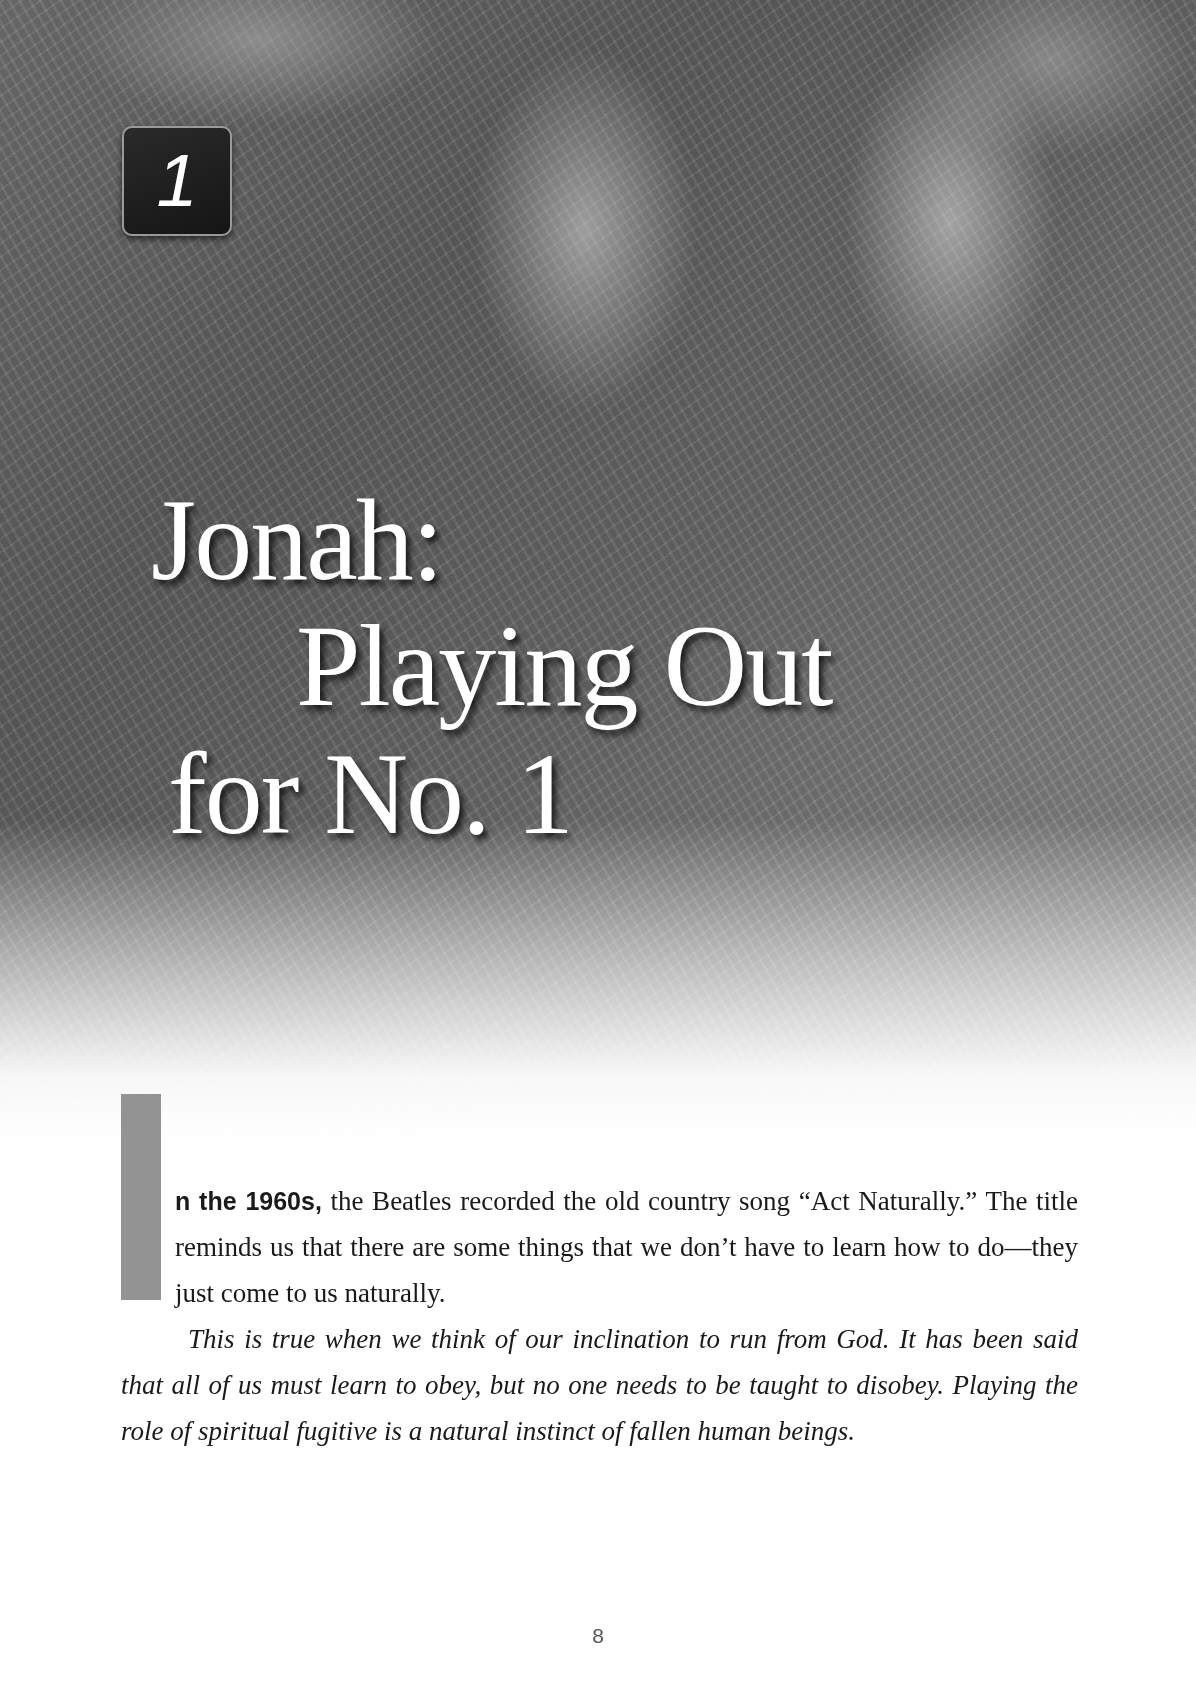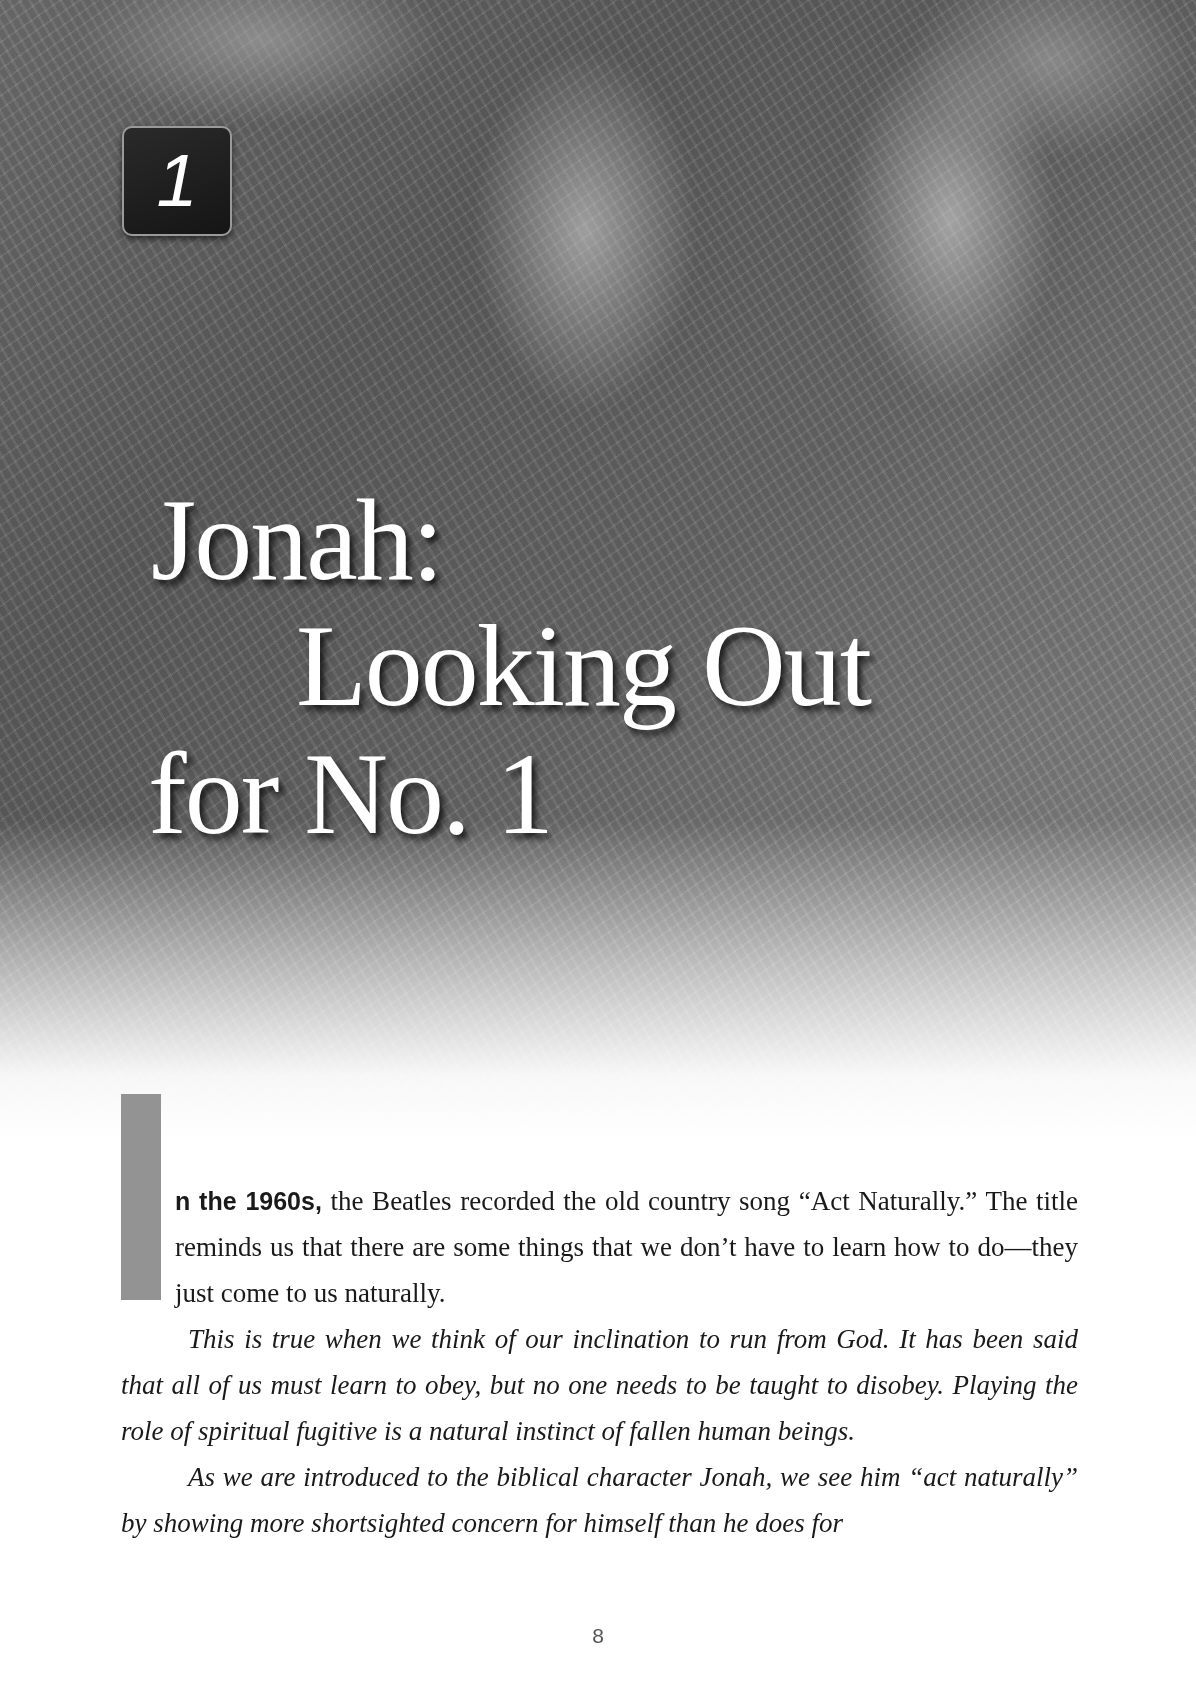--- a/index.html
+++ b/index.html
@@ -35,21 +35,21 @@
       font-style: italic; font-size: 74px; line-height: 1;
     }
     .title {
       position: absolute; color: #ffffff; font-family: "Liberation Serif", serif;
       font-size: 116px; line-height: 1; letter-spacing: -2px;
       text-shadow: 4px 5px 6px rgba(0,0,0,0.75);
       white-space: nowrap;
     }
     .title.l1 { left: 104px; top: 482px; margin-left: 47px; }
     .title.l2 { left: 296px; top: 608px; }
-    .title.l3 { left: 148px; top: 736px; }
+    .title.l3 { left: 168px; top: 736px; }
     .dropcap-bar {
       position: absolute; left: 121px; top: 1094px; width: 40px; height: 206px;
       background: #939393;
     }
     .body-text {
       position: absolute; left: 121px; top: 1178px; width: 957px;
       font-size: 27px; line-height: 46px; color: #1a1a1a; text-align: justify;
     }
     .body-text p { margin: 0; }
     .p1 { padding-left: 54px; }
@@ -64,24 +64,23 @@
 <body>
 
 <div class="hero"></div>
 <div class="hero-fade"></div>
 
 <div class="chapter-badge">
   <span>1</span>
 </div>
 
 <div class="title l1">Jonah:</div>
-<div class="title l2">Looking Out</div>
+<div class="title l2">Playing Out</div>
 <div class="title l3">for No. 1</div>
 
 <div class="dropcap-bar" title=""></div>
 
 <div class="body-text">
   <p class="p1"><span class="lead">n the 1960s,</span><span> the Beatles recorded the old country song “Act Naturally.” The title reminds us that there are some things that we don’t have to learn how to do—they just come to us naturally.</span></p>
   <p class="indent">This is true when we think of our inclination to run from God. It has been said that all of us must learn to obey, but no one needs to be taught to disobey. Playing the role of spiritual fugitive is a natural instinct of fallen human beings.</p>
-  <p class="indent">As we are introduced to the biblical character Jonah, we see him “act naturally” by showing more shortsighted concern for himself than he does for</p>
 </div>
 
 <div class="page-number">8</div>
 
 </body></html>

